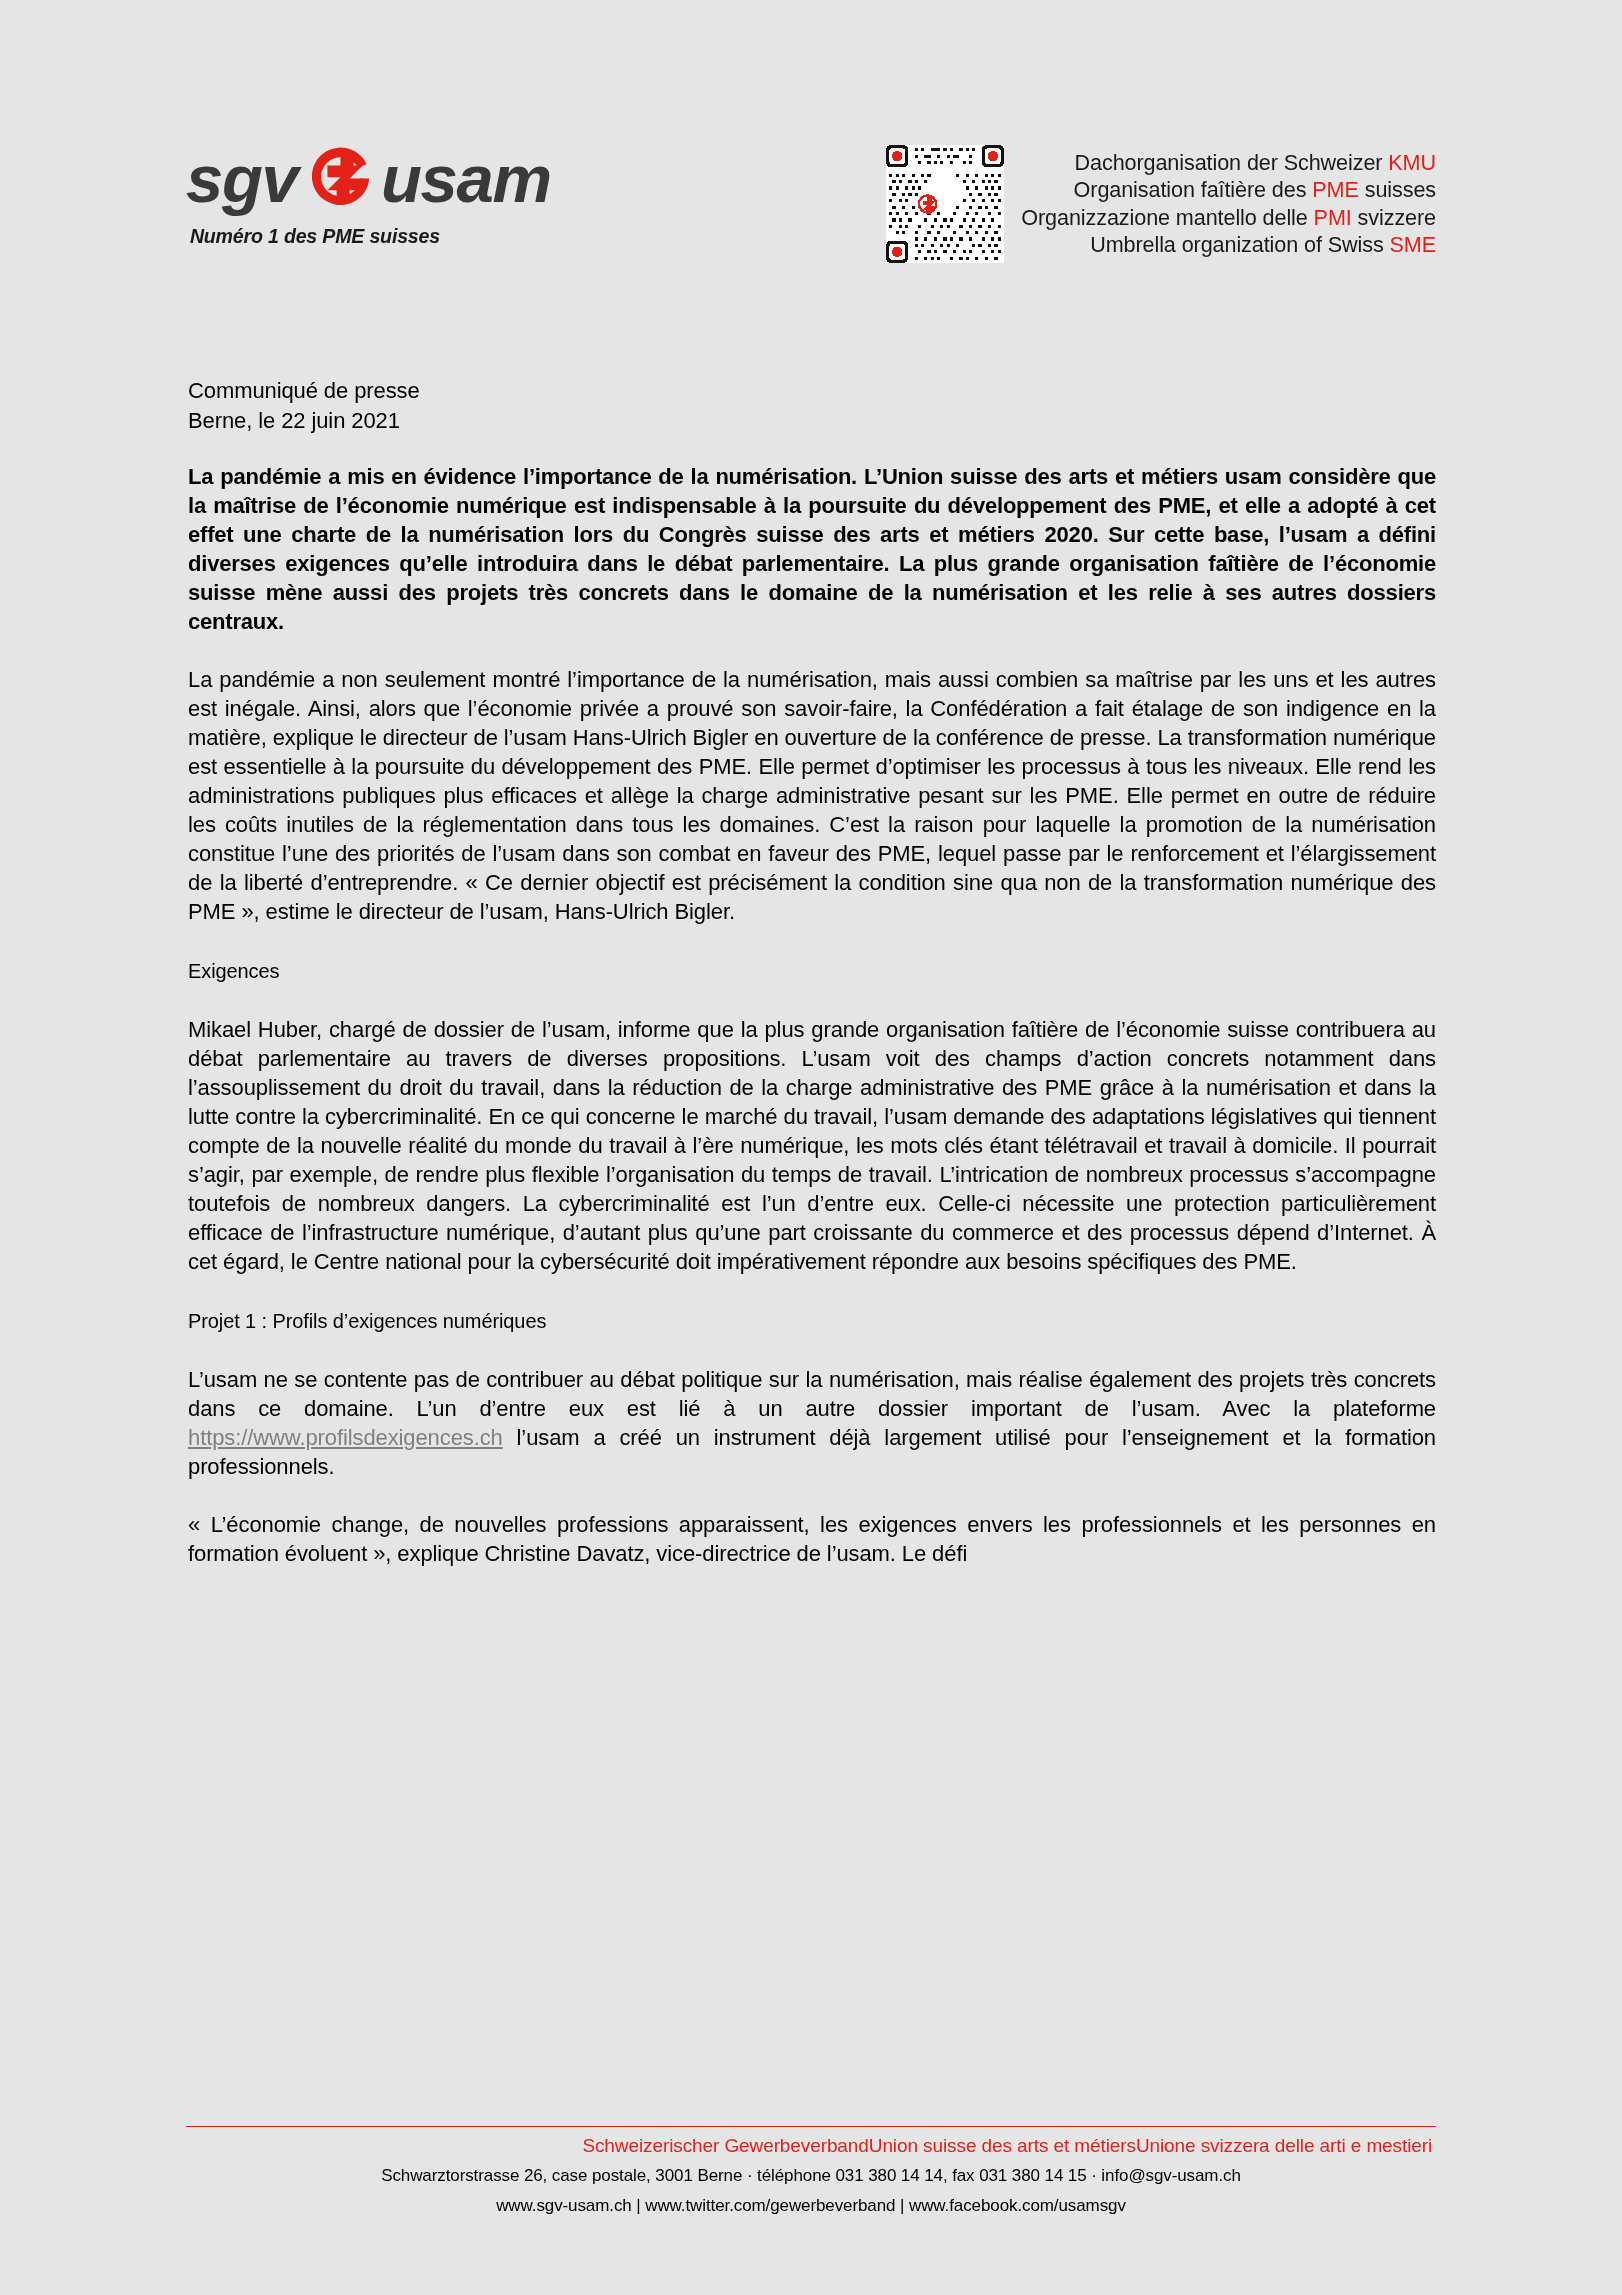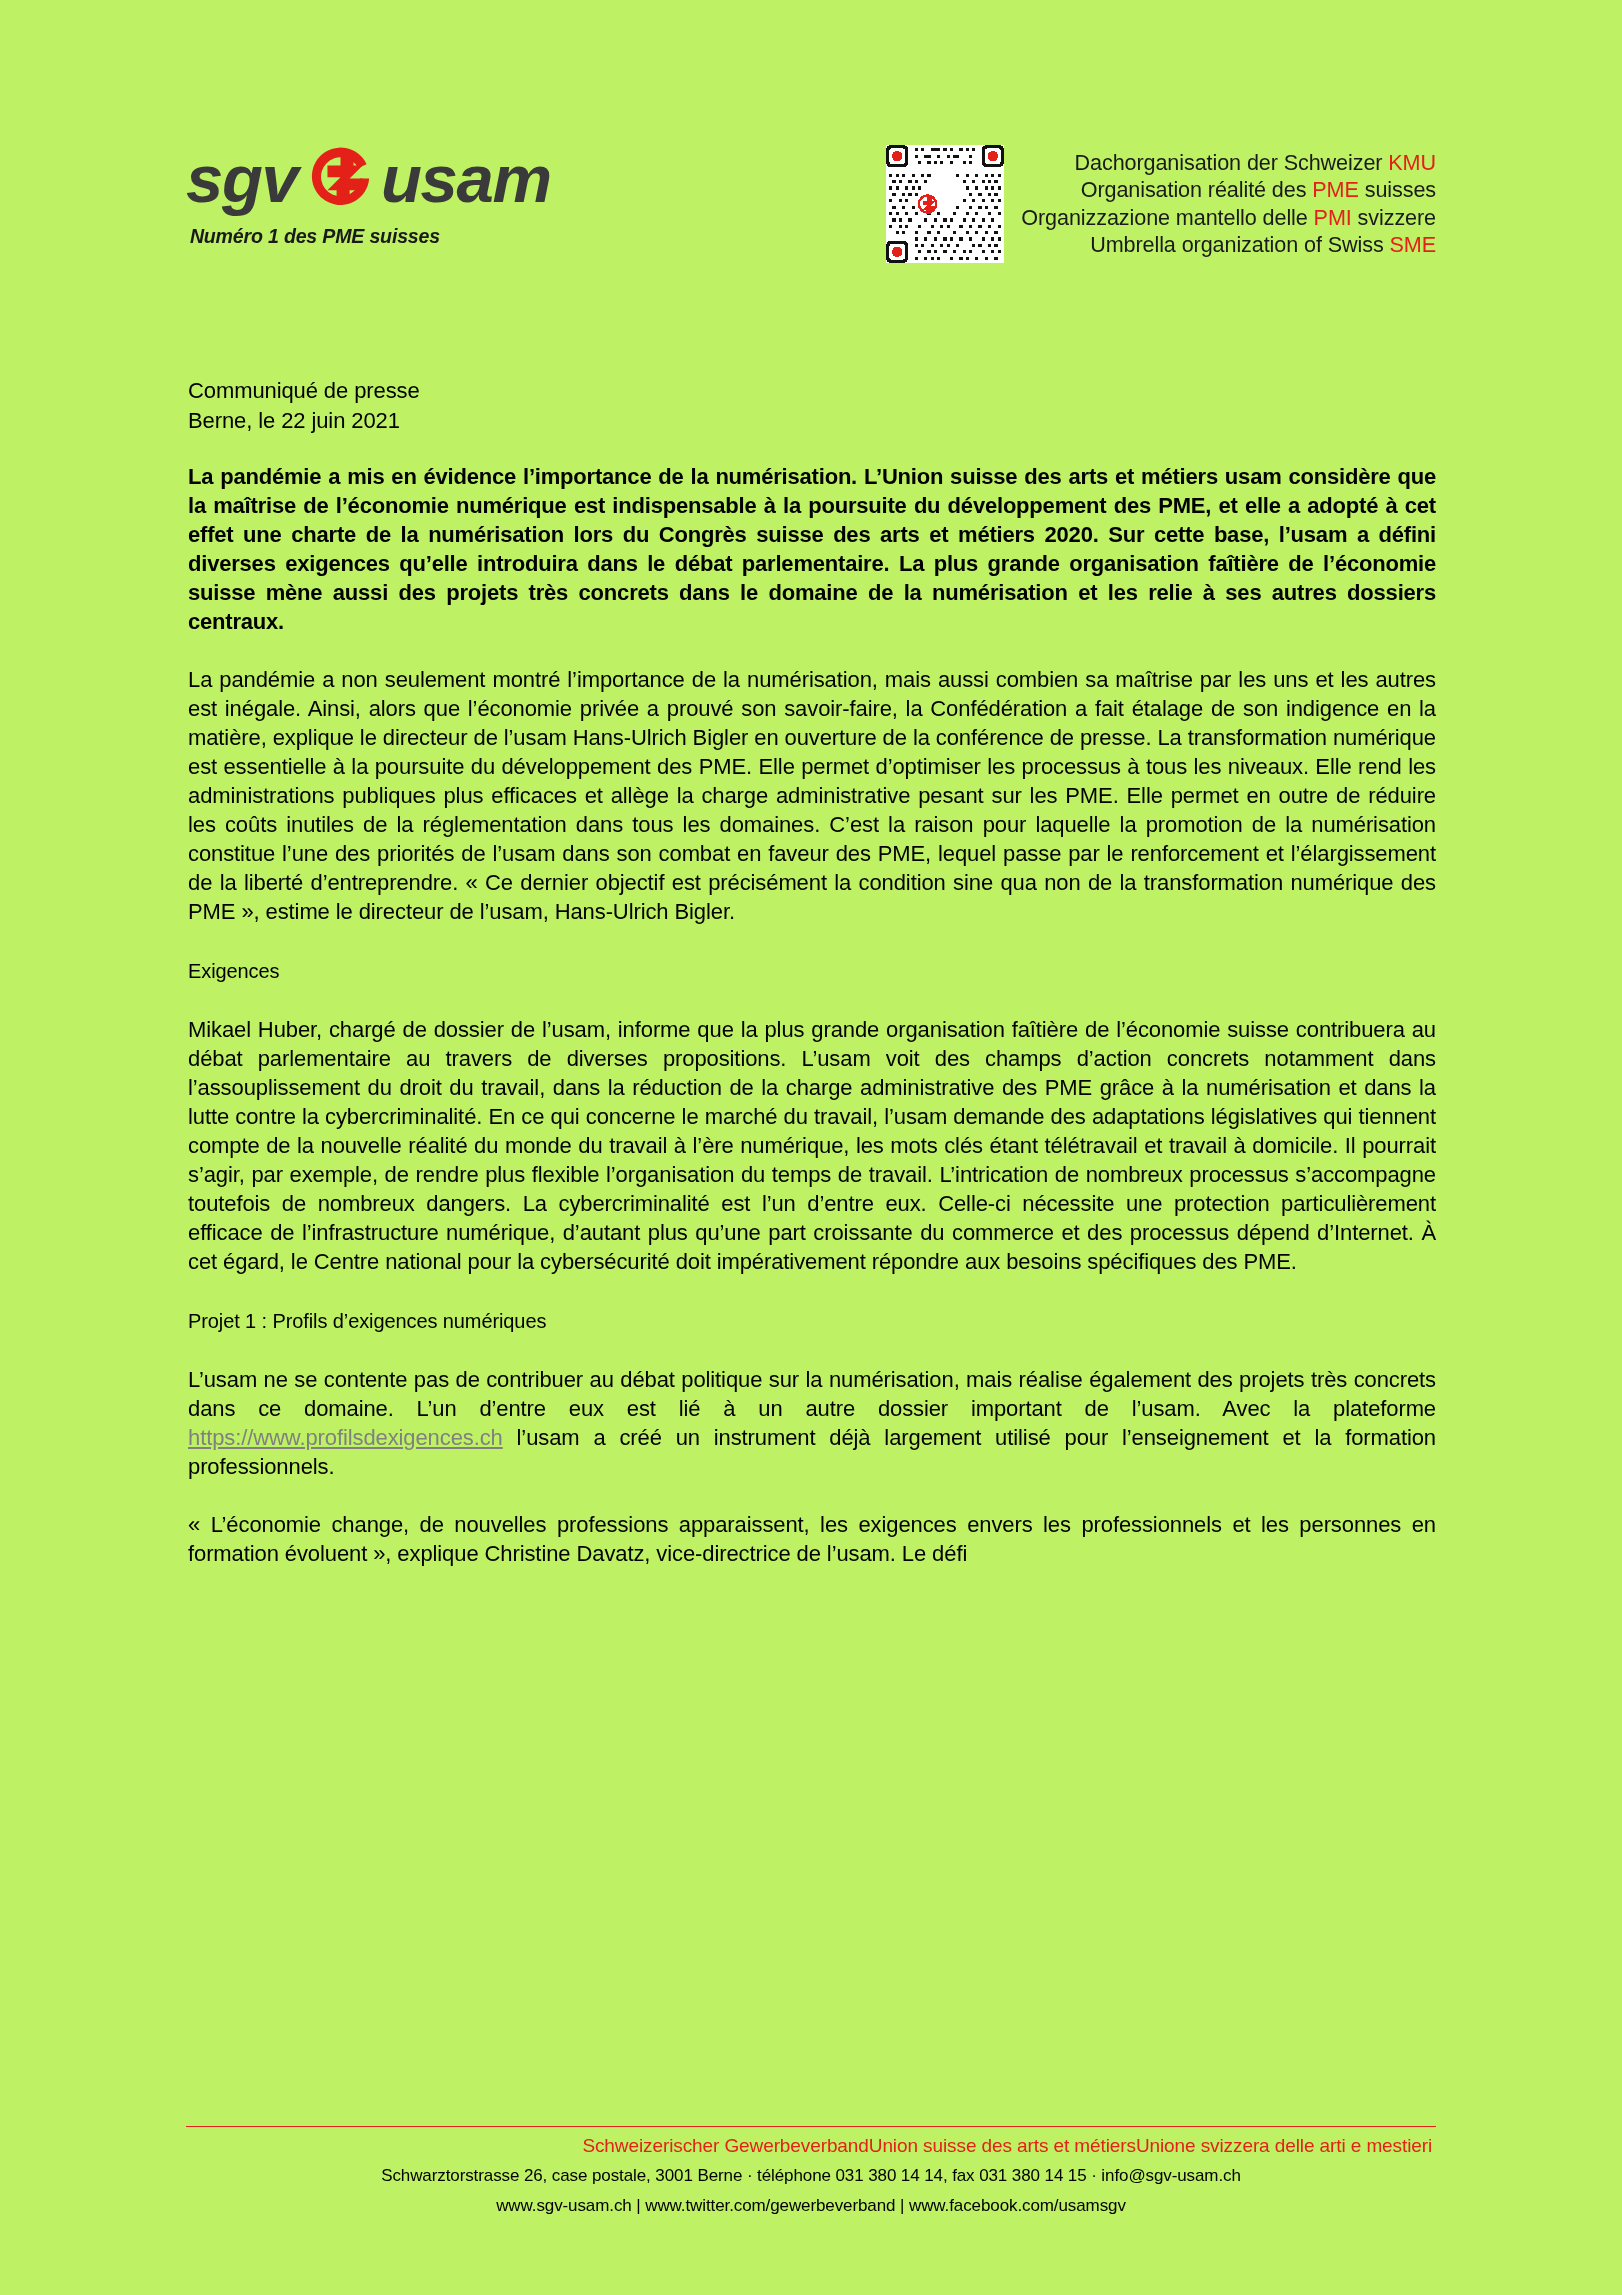--- a/index.html
+++ b/index.html
@@ -8,21 +8,21 @@
     background: #ffffff;
   }
   body {
     font-family: "Liberation Sans", sans-serif;
     color: #000000;
   }
   .page {
     position: relative;
     width: 1622px;
     height: 2295px;
-    background: #bef264;
+    background: #e5e5e5;
     box-sizing: border-box;
     overflow: hidden;
   }
 
   
   .header {
     position: absolute;
     top: 141px;
     left: 186px;
     right: 186px;
@@ -392,21 +392,21 @@
             <circle cx="13" cy="18.5" r="3.1" fill="#ffffff"></circle>
             <circle cx="13" cy="18.5" r="2.7" fill="none" stroke="#E32119" stroke-width="0.75"></circle>
             <path d="M 13 16.3 L 14.4 16.3 L 14.4 17.6 L 15.4 17.6 L 14 19 L 15.4 19
                      L 15.4 20.3 L 14 20.3 L 14 21.6 L 12.6 21.6 L 12.6 20.3 L 11.6 20.3
                      L 13 18.9 L 11.6 18.9 L 11.6 17.6 L 13 17.6 Z" fill="#E32119"></path>
           </g>
         </svg>
       </div>
       <div class="org-lines">
         <div class="org-line"><span>Dachorganisation der Schweizer </span><span class="hl">KMU</span><span></span></div>
-        <div class="org-line"><span>Organisation réalité des </span><span class="hl">PME</span><span> suisses</span></div>
+        <div class="org-line"><span>Organisation faîtière des </span><span class="hl">PME</span><span> suisses</span></div>
         <div class="org-line"><span>Organizzazione mantello delle </span><span class="hl">PMI</span><span> svizzere</span></div>
         <div class="org-line"><span>Umbrella organization of Swiss </span><span class="hl">SME</span><span></span></div>
       </div>
     </div>
   </div>
 
   <div class="doc">
     <div class="meta-title">Communiqué de presse</div>
     <div class="meta-date">Berne, le 22 juin 2021</div>
 

